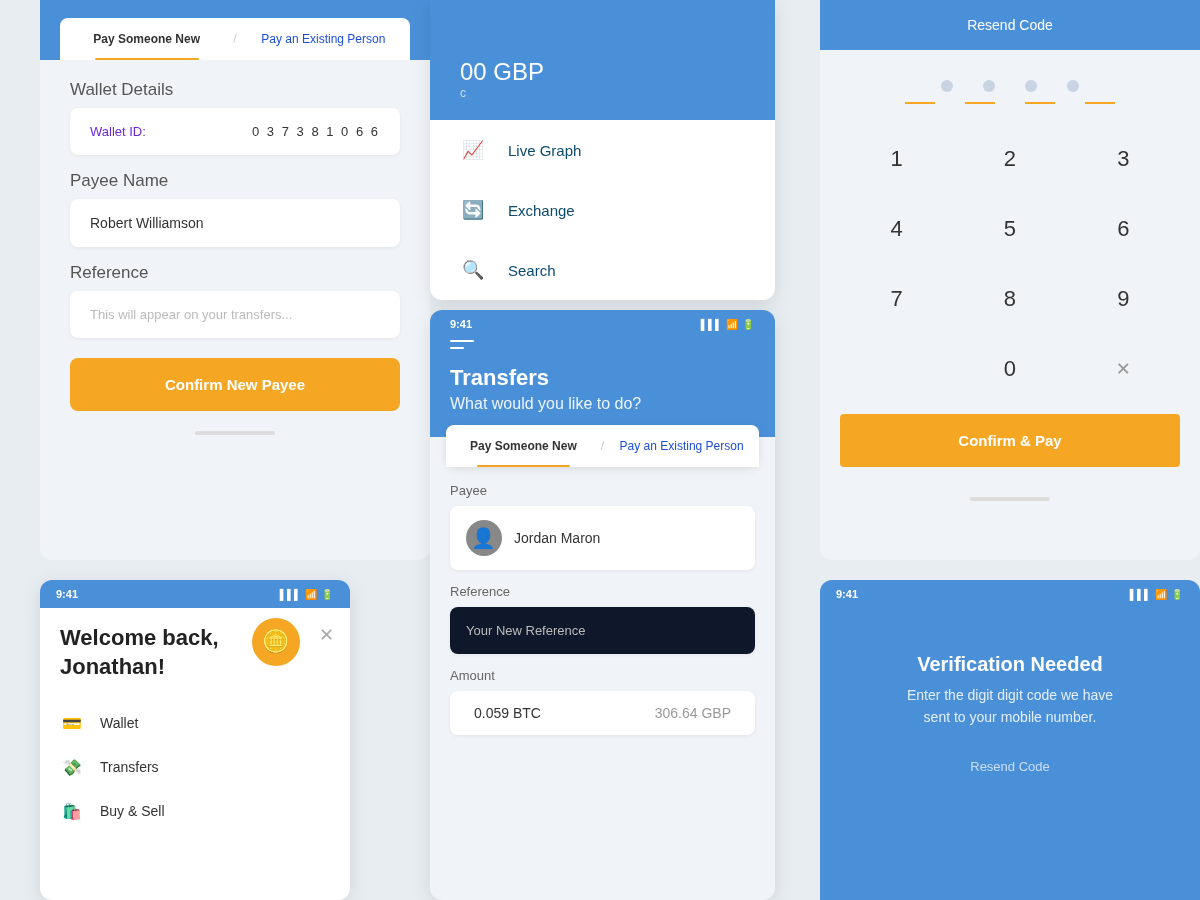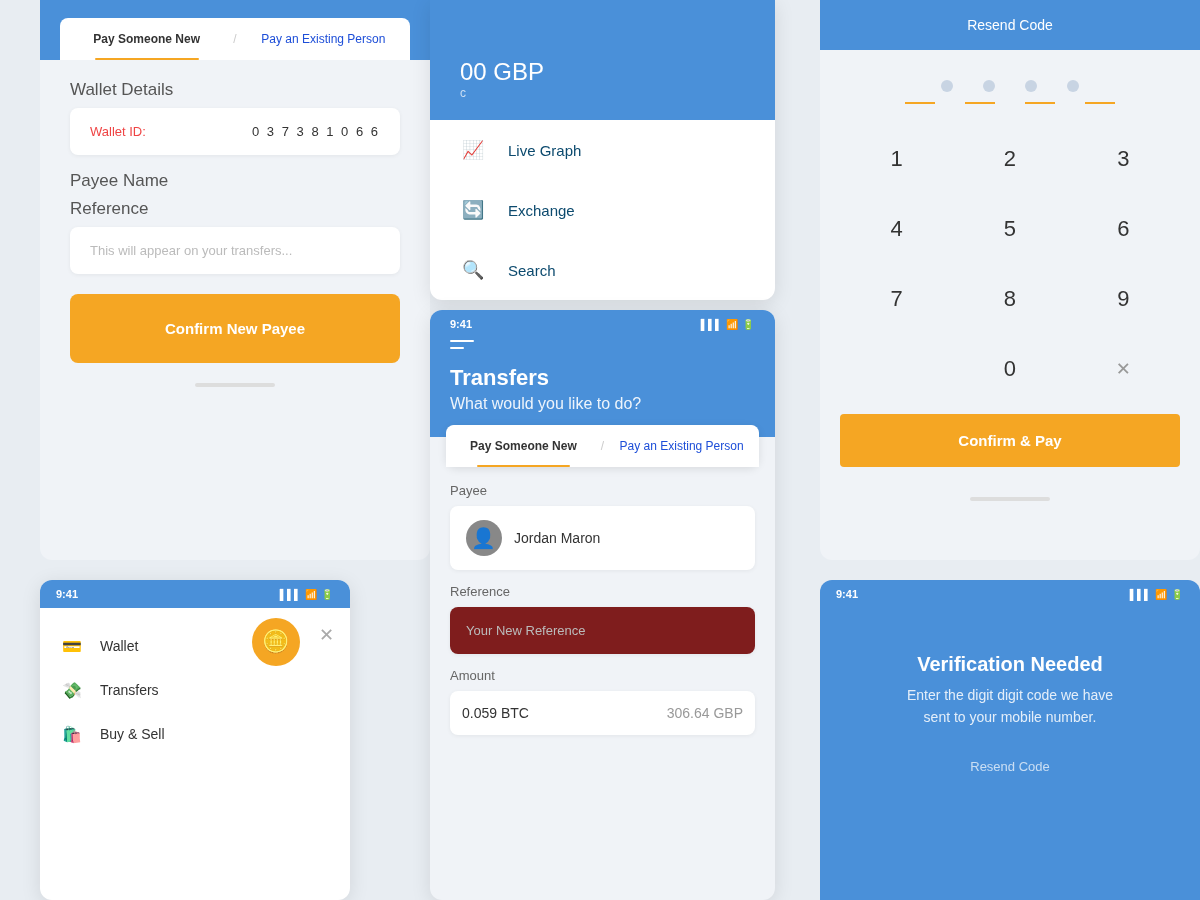--- a/index.html
+++ b/index.html
@@ -82,42 +82,42 @@
       margin-bottom: 16px;
       box-shadow: 0 1px 4px rgba(0,0,0,0.06);
     }
     .wallet-row {
       display: flex;
       align-items: center;
       justify-content: space-between;
     }
     .wallet-label {
       font-size: 13px;
-      color: #ef4444;
+      color: #6d28d9;
     }
     .wallet-id {
       font-size: 13px;
       color: #333;
       letter-spacing: 2px;
     }
     .payee-name {
       font-size: 14px;
       color: #333;
     }
     .reference-placeholder {
       font-size: 13px;
       color: #bbb;
     }
     .confirm-btn {
       background: #f5a623;
       color: white;
       border: none;
       border-radius: 8px;
       width: 100%;
-      padding: 26px;
+      padding: 18px;
       font-size: 15px;
       font-weight: 600;
       cursor: pointer;
       margin-top: 4px;
     }
     .scrollbar-indicator {
       height: 4px;
       background: #ddd;
       border-radius: 2px;
       width: 80px;
@@ -357,34 +357,34 @@
       background: #888;
       overflow: hidden;
       display: flex; align-items: center; justify-content: center;
       font-size: 20px;
     }
     .payee-card-name {
       font-size: 14px;
       color: #333;
     }
     .reference-card {
-      background: #7f1d1d;
+      background: #0f172a;
       border-radius: 8px;
       padding: 16px;
       margin-bottom: 14px;
       box-shadow: 0 1px 4px rgba(0,0,0,0.06);
     }
     .ref-placeholder {
       font-size: 13px;
       color: #bbb;
     }
     .amount-card {
       background: white;
       border-radius: 8px;
-      padding: 14px 12px;
+      padding: 14px 24px;
       display: flex;
       justify-content: space-between;
       align-items: center;
       box-shadow: 0 1px 4px rgba(0,0,0,0.06);
     }
     .amount-btc { font-size: 14px; color: #333; }
     .amount-gbp { font-size: 14px; color: #999; }
 
     
     .panel-bottom-right {
@@ -460,20 +460,23 @@
   </div>
   <div class="form-body">
     <div class="form-section-label">Wallet Details</div>
     <div class="form-input-box">
       <div class="wallet-row">
         <span class="wallet-label">Wallet ID:</span>
         <span class="wallet-id">0 3 7 3 8 1 0 6 6</span>
       </div>
     </div>
     <div class="form-section-label">Payee Name</div>
+    <div class="form-input-box">
+      <div class="payee-name">Robert Williamson</div>
+    </div>
     <div class="form-section-label">Reference</div>
     <div class="form-input-box">
       <div class="reference-placeholder">This will appear on your transfers...</div>
     </div>
     <button class="confirm-btn">Confirm New Payee</button>
     <div class="scrollbar-indicator"></div>
   </div>
 </div>
 
 <div class="panel-top-middle">
@@ -534,20 +537,24 @@
 <div class="panel-bottom-left">
   <div class="phone-status-bar">
     <span>9:41</span>
     <div class="status-icons">
       <span>▌▌▌</span>
       <span>📶</span>
       <span>🔋</span>
     </div>
   </div>
   <div style="position:relative; padding:16px 20px;">
+    <div class="welcome-text">
+      <span>Welcome back,</span><br>
+      <span>Jonathan!</span>
+    </div>
 
     <div style="position:absolute; top:16px; right:16px; font-size:18px; color:#aaa; cursor:pointer;">✕</div>
 
     <div style="position:absolute; top:10px; right:50px; width:48px; height:48px; background:#f5a623; border-radius:50%; display:flex; align-items:center; justify-content:center; font-size:22px;">🪙</div>
     <div class="nav-item">
       <div class="nav-icon">💳</div>
       <span class="nav-label">Wallet</span>
     </div>
     <div class="nav-item">
       <div class="nav-icon">💸</div>

